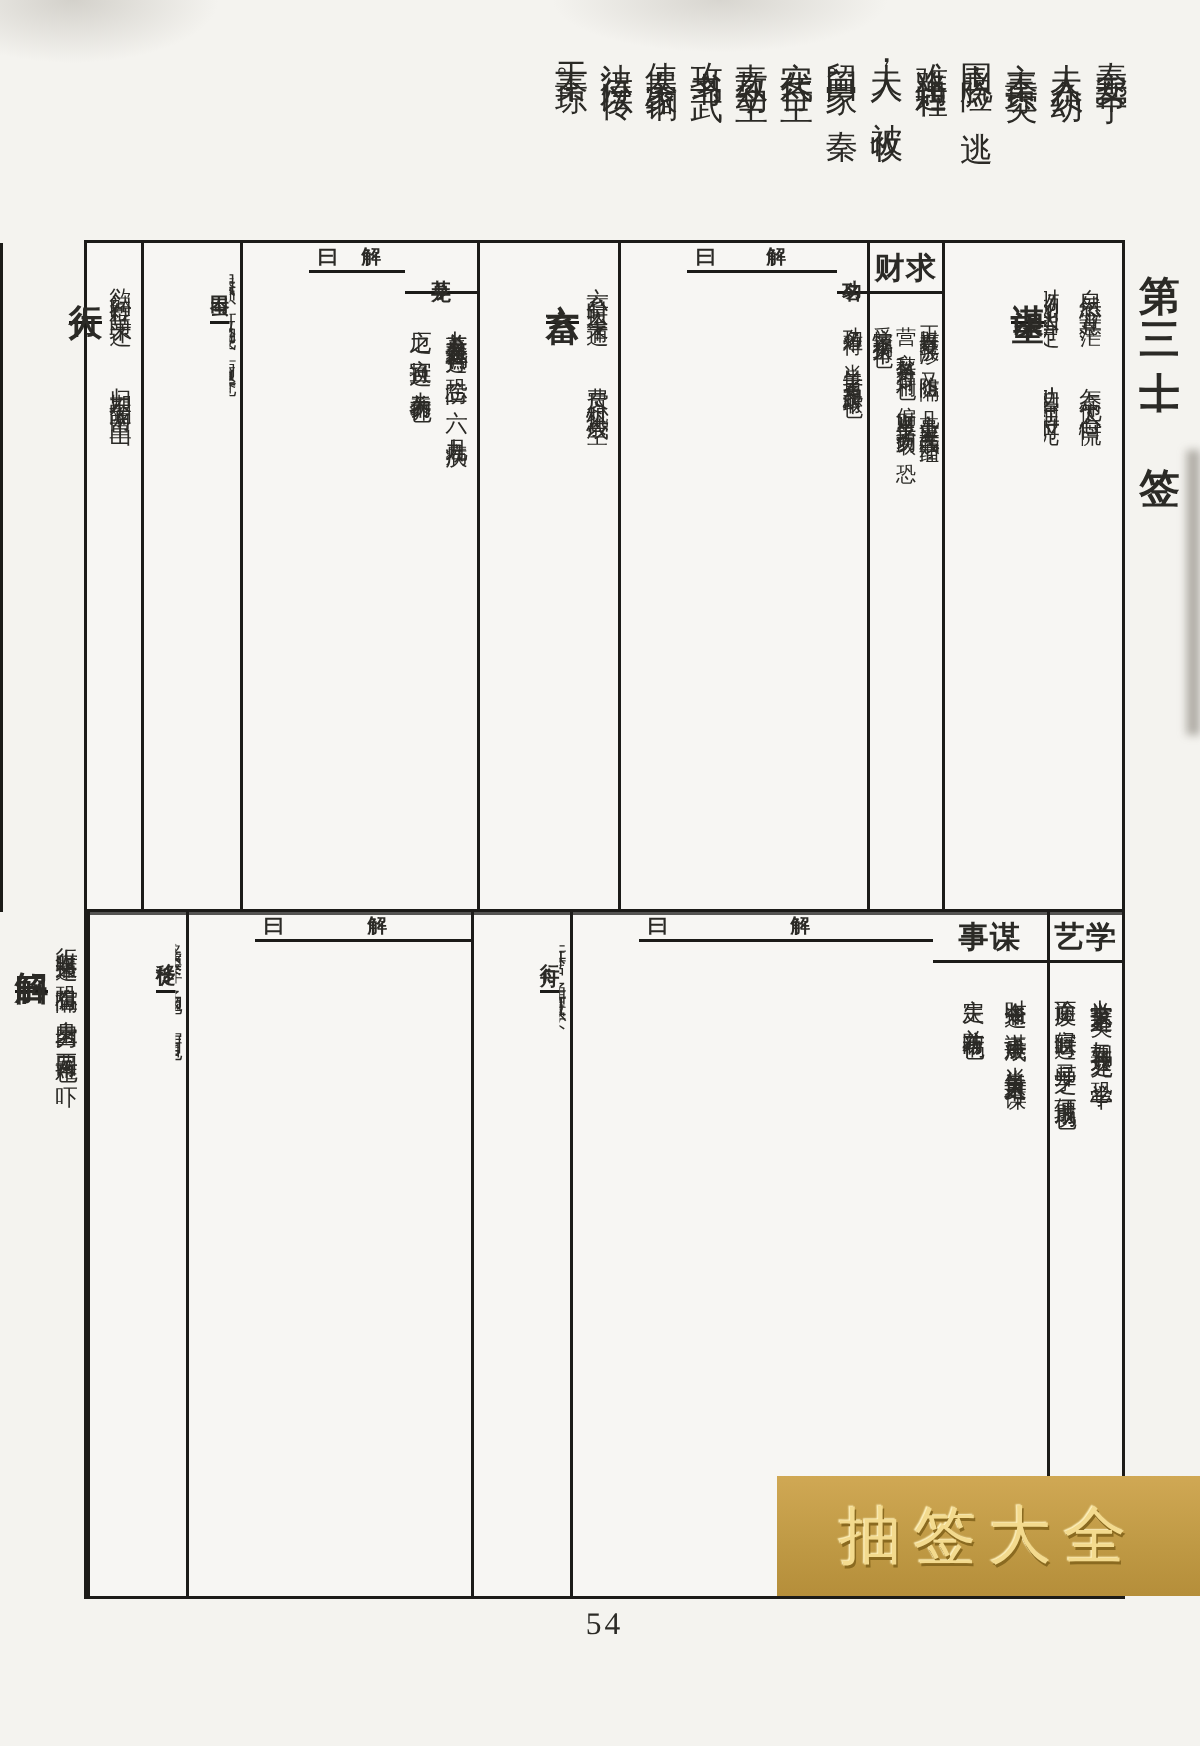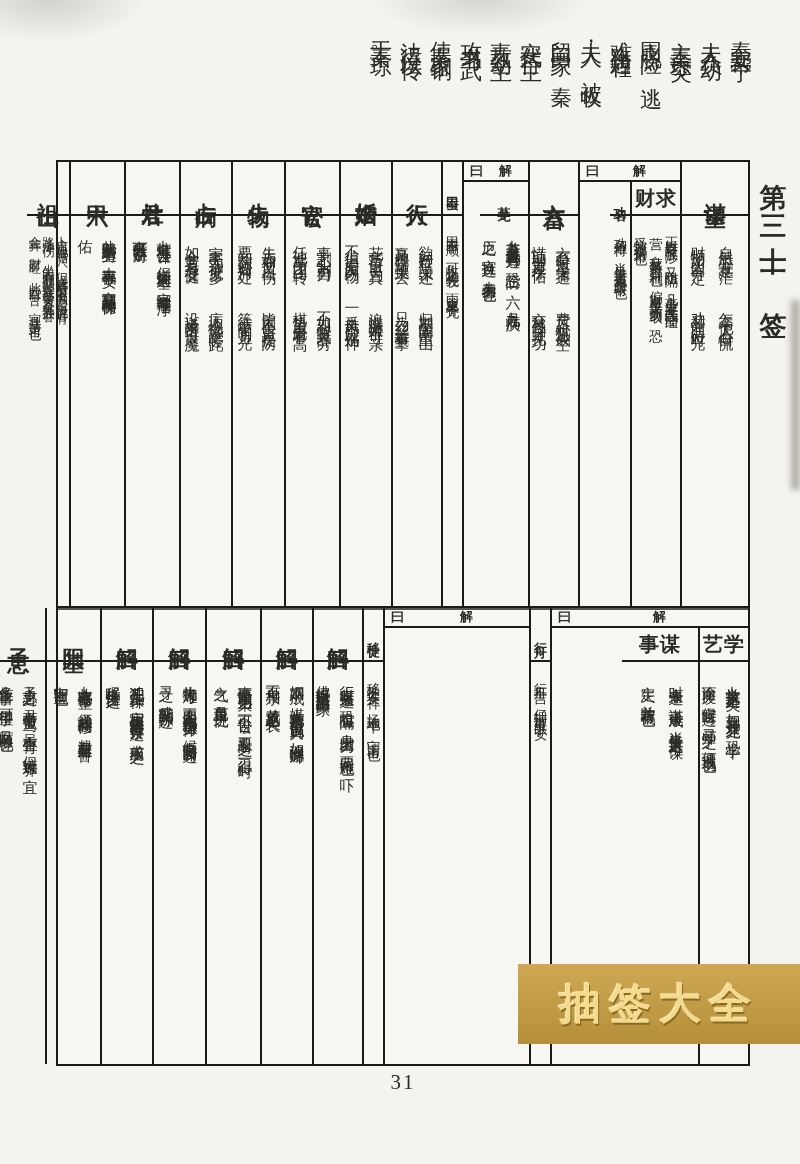--- a/index.html
+++ b/index.html
@@ -38,21 +38,21 @@
   .tbl{
     position:absolute;left:56px;width:694px;
     display:flex;flex-direction:row-reverse;
     border:2px solid var(--bd);
     background:rgba(255,255,255,.25);
     box-sizing:border-box;
   }
   .t1{top:160px;height:450px;}
   .t2{top:606px;height:460px;}
 
-  .col{display:flex;flex-direction:column;border-left:2px solid var(--bd);box-sizing:content-box;}
+  .col{display:flex;flex-direction:row;border-left:2px solid var(--bd);box-sizing:content-box;padding-left:44px;}
   .tbl > .col:last-child{border-left:none;}
   .grow{flex:1;}
 
   .hdr{display:flex;align-items:center;justify-content:center;border-bottom:2px solid var(--bd);text-align:right;}
   .hdr-full{height:52px;}
   .hdr-sub{height:32px;}
   .vh{writing-mode:vertical-rl;text-orientation:upright;font-size:22px;font-weight:bold;letter-spacing:3px;line-height:1;}
   .vh.sm{font-size:13px;letter-spacing:2px;}
   .hh{font-size:20px;font-weight:bold;letter-spacing:1px;white-space:nowrap;}
 
@@ -78,24 +78,24 @@
   .poem{letter-spacing:4px;padding-top:18px;}
   .wide2{line-height:28px;padding-right:8px;}
   .three-sm{font-size:12.5px;line-height:13.5px;letter-spacing:3px;padding:10px 1px 4px 1px;}
   .three-md{font-size:13.5px;line-height:15.5px;letter-spacing:2.5px;padding:10px 1px 4px 1px;}
   .one{font-size:13.5px;line-height:19px;letter-spacing:2.5px;padding:10px 0 4px 0;}
 
   
   .pageno{position:absolute;top:1070px;left:0;width:694px;margin-left:56px;
     text-align:center;font-size:21px;letter-spacing:2px;}
   .wm{
-    position:absolute;left:518px;top:964px;width:282px;height:80px;
+    position:absolute;left:518px;top:984px;width:282px;height:80px;
     background:linear-gradient(180deg,#d0a854 0%,#c09a45 55%,#b58e3a 100%);
     display:flex;align-items:center;justify-content:center;
-    font-size:42px;font-weight:bold;letter-spacing:8px;color:#f3da8e;
+    font-size:42px;font-weight:normal;letter-spacing:8px;color:#f3da8e;
     text-shadow:1px 2px 0 #8a6a20, -1px -1px 1px #fff3c0;
     z-index:5;
     text-align:right;
   }
 </style>
 </head>
 <body>
 
 <div class="sheet">
 
@@ -387,17 +387,17 @@
           <span class="vh">子息</span>
         </div>
       <div class="vbody">
         <span class="vl">卜子息之卦　君命带孤鸾　虽有生育　但较难养　宜</span>
         <span class="vl">多作善事　可望得子　且而顺养也</span>
       </div>
     </div>
 
   </div>
 
-  <div class="pageno">31</div>
+  <div class="pageno">54</div>
 
   <div class="wm">抽签大全</div>
 
 </div>
 
 </body></html>

